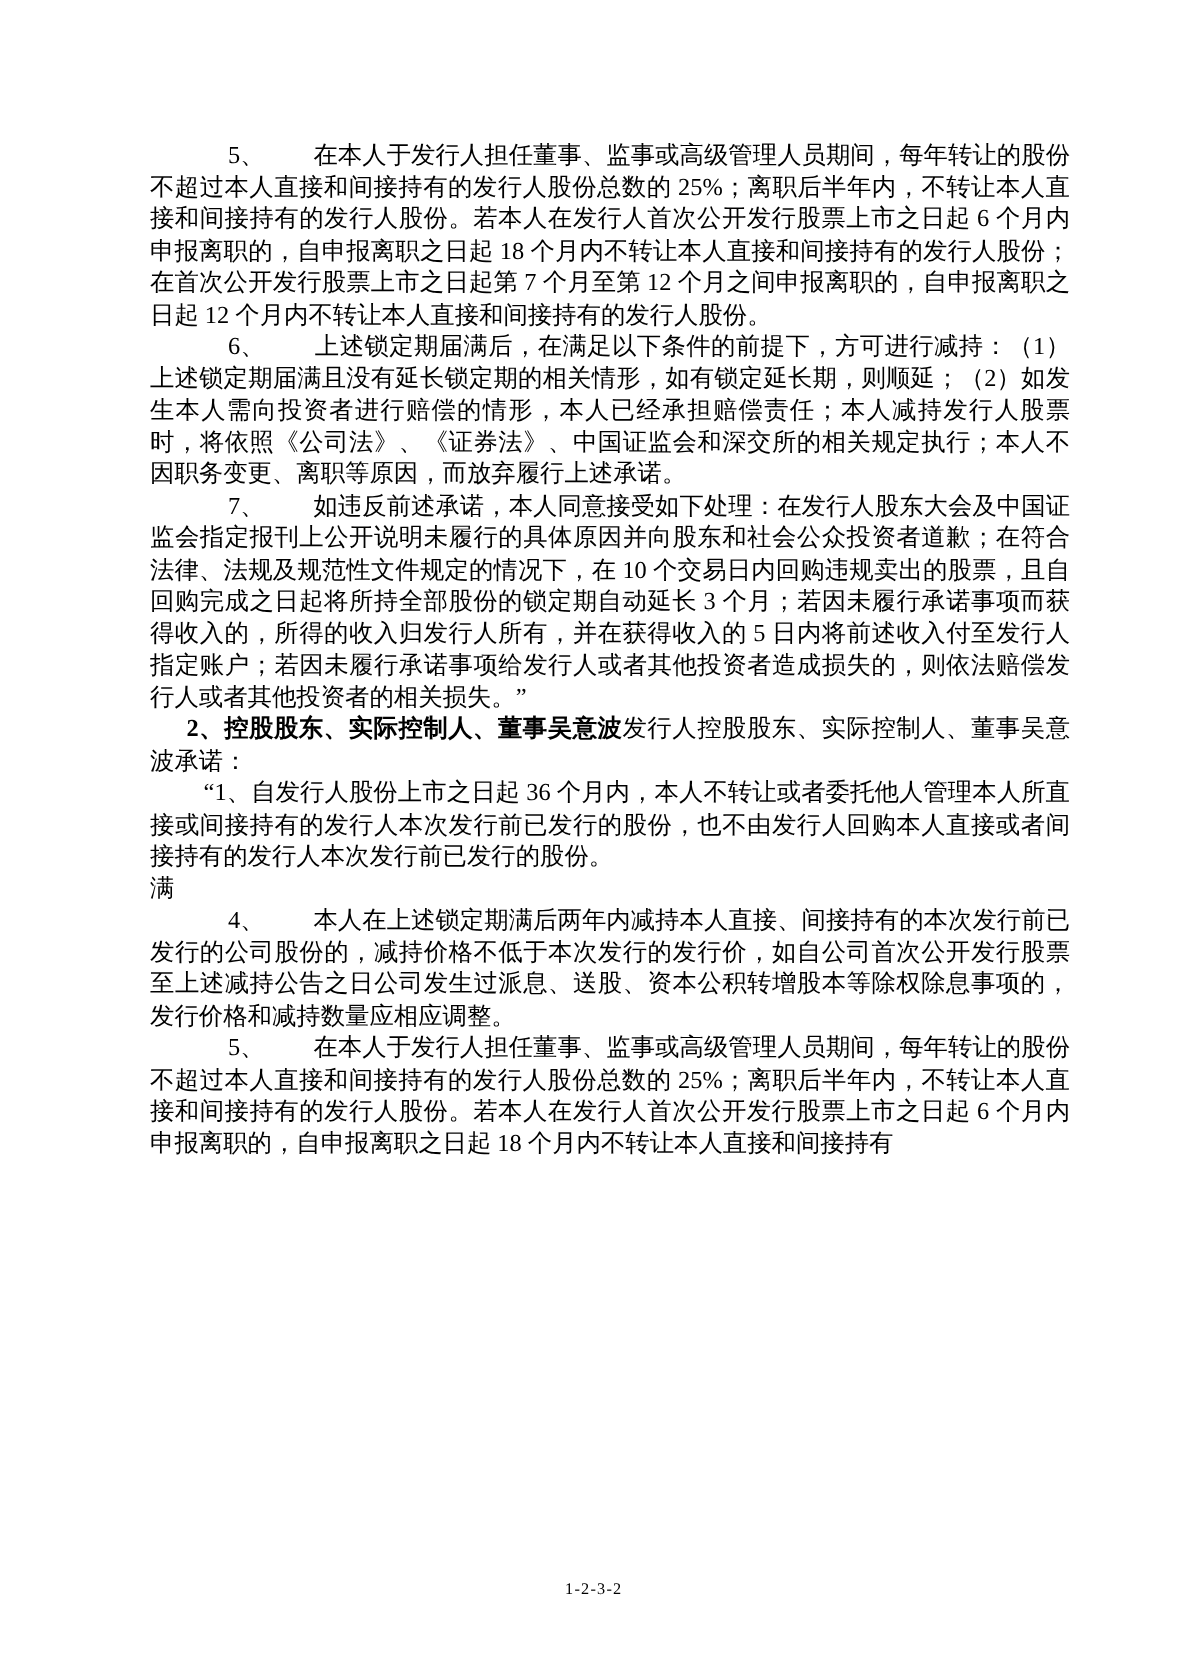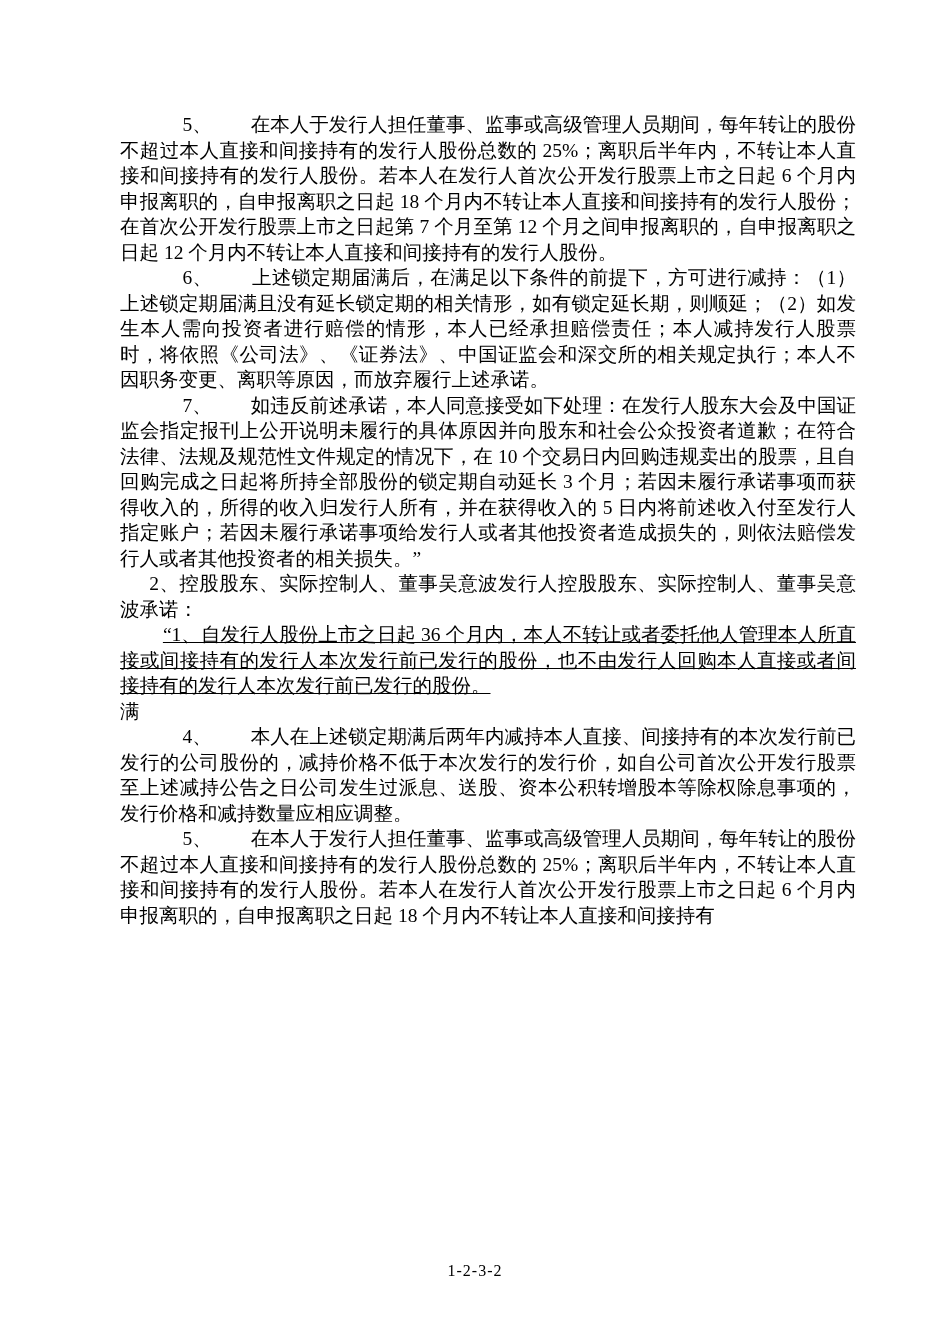--- a/index.html
+++ b/index.html
@@ -25,31 +25,31 @@
     font-size: 19.5px;
     line-height: 25.5px;
     text-align: justify;
   }
   .content p {
     margin: 0;
     padding: 0;
   }
   .ind-num   { text-indent: 3.2em; }   
   .ind-head  { text-indent: 1.5em; }   
-  .ind-quote { text-indent: 2.2em; text-decoration: underline; }   
+  .ind-quote { text-indent: 2.2em; }   
   .ind-0     { text-indent: 0; }
   .gap-before { margin-top: 44px; }
-  .bold { font-weight: normal; }
+  .bold { font-weight: bold; }
   .footer {
     position: absolute;
     bottom: 64px;
     left: 0;
     width: 100%;
     text-align: center;
-    font-size: 16px;
+    font-size: 13px;
     line-height: 18px;
     letter-spacing: 1px;
   }
 </style>
 </head>
 <body>
 
 <div class="page">
   <div class="content">
 

